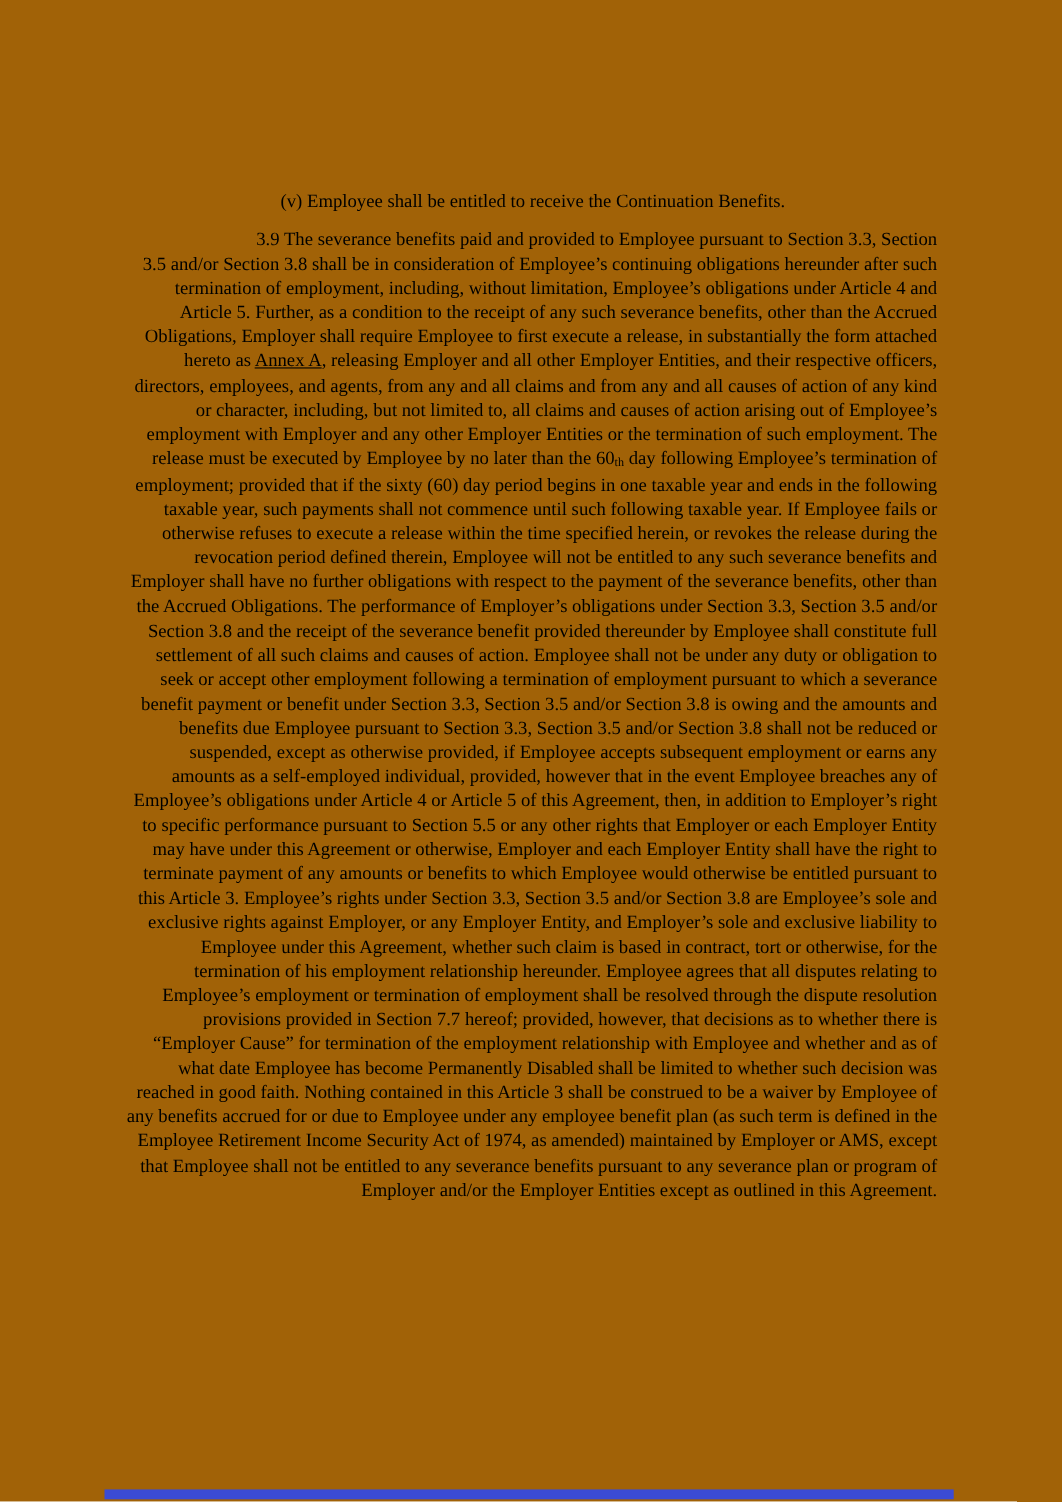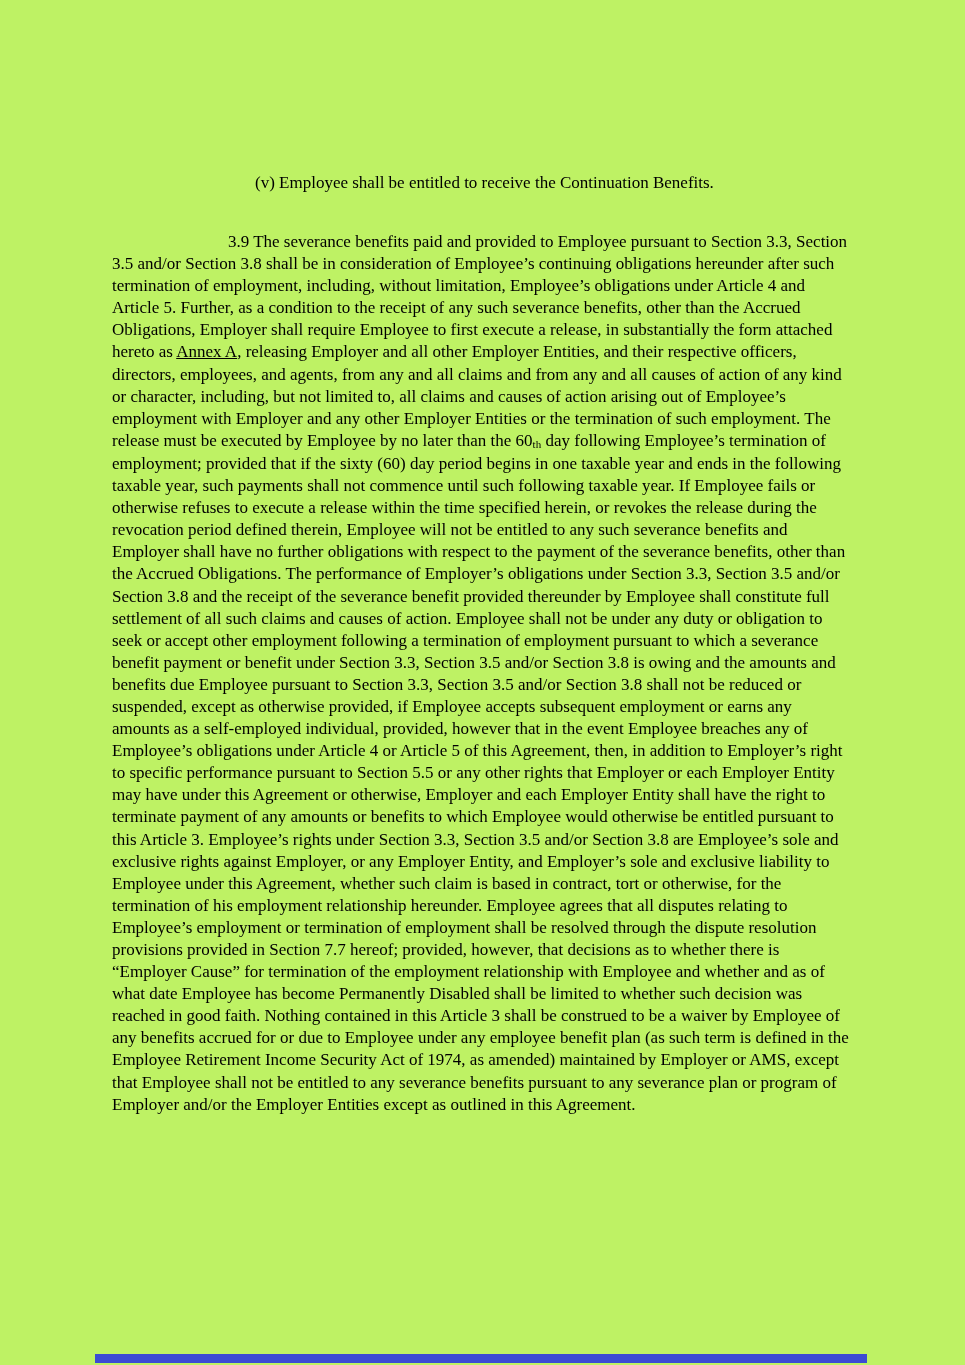--- a/index.html
+++ b/index.html
@@ -25,23 +25,22 @@
     line-height: 22px;
     white-space: nowrap;
   }
   .para-3-9 {
     position: absolute;
     left: 112px;
     top: 207px;
     width: 740px;
     font-size: 17px;
     line-height: 22.1px;
-    text-align: left;
+    text-align: right;
     text-indent: 116px;
-    margin-top: 24px;
   }
   .run-underline {
     text-decoration: underline;
   }
   .run-sub {
     font-size: 11px;
     vertical-align: baseline;
     position: relative;
     top: 2px;
   }
@@ -49,21 +48,21 @@
     position: absolute;
     left: 95px;
     top: 1354px;
     width: 772px;
     height: 9px;
   }
 </style>
 </head>
 <body>
 
-<div class="page" style="background: #bef264; color: rgb(0, 0, 0);">
+<div class="page" style="background: #a16207; color: rgb(0, 0, 0);">
 
   <div class="clause-v">(v) Employee shall be entitled to receive the Continuation Benefits.</div>
 
   <div class="para-3-9"><span>3.9 The severance benefits paid and provided to Employee pursuant to Section 3.3, Section 3.5 and/or Section 3.8 shall be in consideration of Employee’s continuing obligations hereunder after such termination of employment, including, without limitation, Employee’s obligations under Article 4 and Article 5. Further, as a condition to the receipt of any such severance benefits, other than the Accrued Obligations, Employer shall require Employee to first execute a release, in substantially the form attached hereto as </span><span class="run-underline">Annex A</span><span>, releasing Employer and all other Employer Entities, and their respective officers, directors, employees, and agents, from any and all claims and from any and all causes of action of any kind or character, including, but not limited to, all claims and causes of action arising out of Employee’s employment with Employer and any other Employer Entities or the termination of such employment. The release must be executed by Employee by no later than the 60</span><span class="run-sub">th</span><span> day following Employee’s termination of employment; provided that if the sixty (60) day period begins in one taxable year and ends in the following taxable year, such payments shall not commence until such following taxable year. If Employee fails or otherwise refuses to execute a release within the time specified herein, or revokes the release during the revocation period defined therein, Employee will not be entitled to any such severance benefits and Employer shall have no further obligations with respect to the payment of the severance benefits, other than the Accrued Obligations. The performance of Employer’s obligations under Section 3.3, Section 3.5 and/or Section 3.8 and the receipt of the severance benefit provided thereunder by Employee shall constitute full settlement of all such claims and causes of action. Employee shall not be under any duty or obligation to seek or accept other employment following a termination of employment pursuant to which a severance benefit payment or benefit under Section 3.3, Section 3.5 and/or Section 3.8 is owing and the amounts and benefits due Employee pursuant to Section 3.3, Section 3.5 and/or Section 3.8 shall not be reduced or suspended, except as otherwise provided, if Employee accepts subsequent employment or earns any amounts as a self-employed individual, provided, however that in the event Employee breaches any of Employee’s obligations under Article 4 or Article 5 of this Agreement, then, in addition to Employer’s right to specific performance pursuant to Section 5.5 or any other rights that Employer or each Employer Entity may have under this Agreement or otherwise, Employer and each Employer Entity shall have the right to terminate payment of any amounts or benefits to which Employee would otherwise be entitled pursuant to this Article 3. Employee’s rights under Section 3.3, Section 3.5 and/or Section 3.8 are Employee’s sole and exclusive rights against Employer, or any Employer Entity, and Employer’s sole and exclusive liability to Employee under this Agreement, whether such claim is based in contract, tort or otherwise, for the termination of his employment relationship hereunder. Employee agrees that all disputes relating to Employee’s employment or termination of employment shall be resolved through the dispute resolution provisions provided in Section 7.7 hereof; provided, however, that decisions as to whether there is “Employer Cause” for termination of the employment relationship with Employee and whether and as of what date Employee has become Permanently Disabled shall be limited to whether such decision was reached in good faith. Nothing contained in this Article 3 shall be construed to be a waiver by Employee of any benefits accrued for or due to Employee under any employee benefit plan (as such term is defined in the Employee Retirement Income Security Act of 1974, as amended) maintained by Employer or AMS, except that Employee shall not be entitled to any severance benefits pursuant to any severance plan or program of Employer and/or the Employer Entities except as outlined in this Agreement.</span></div>
 
   <div class="bottom-bar" style="background: rgb(59, 75, 211);"></div>
 
 </div>
 
 </body></html>

